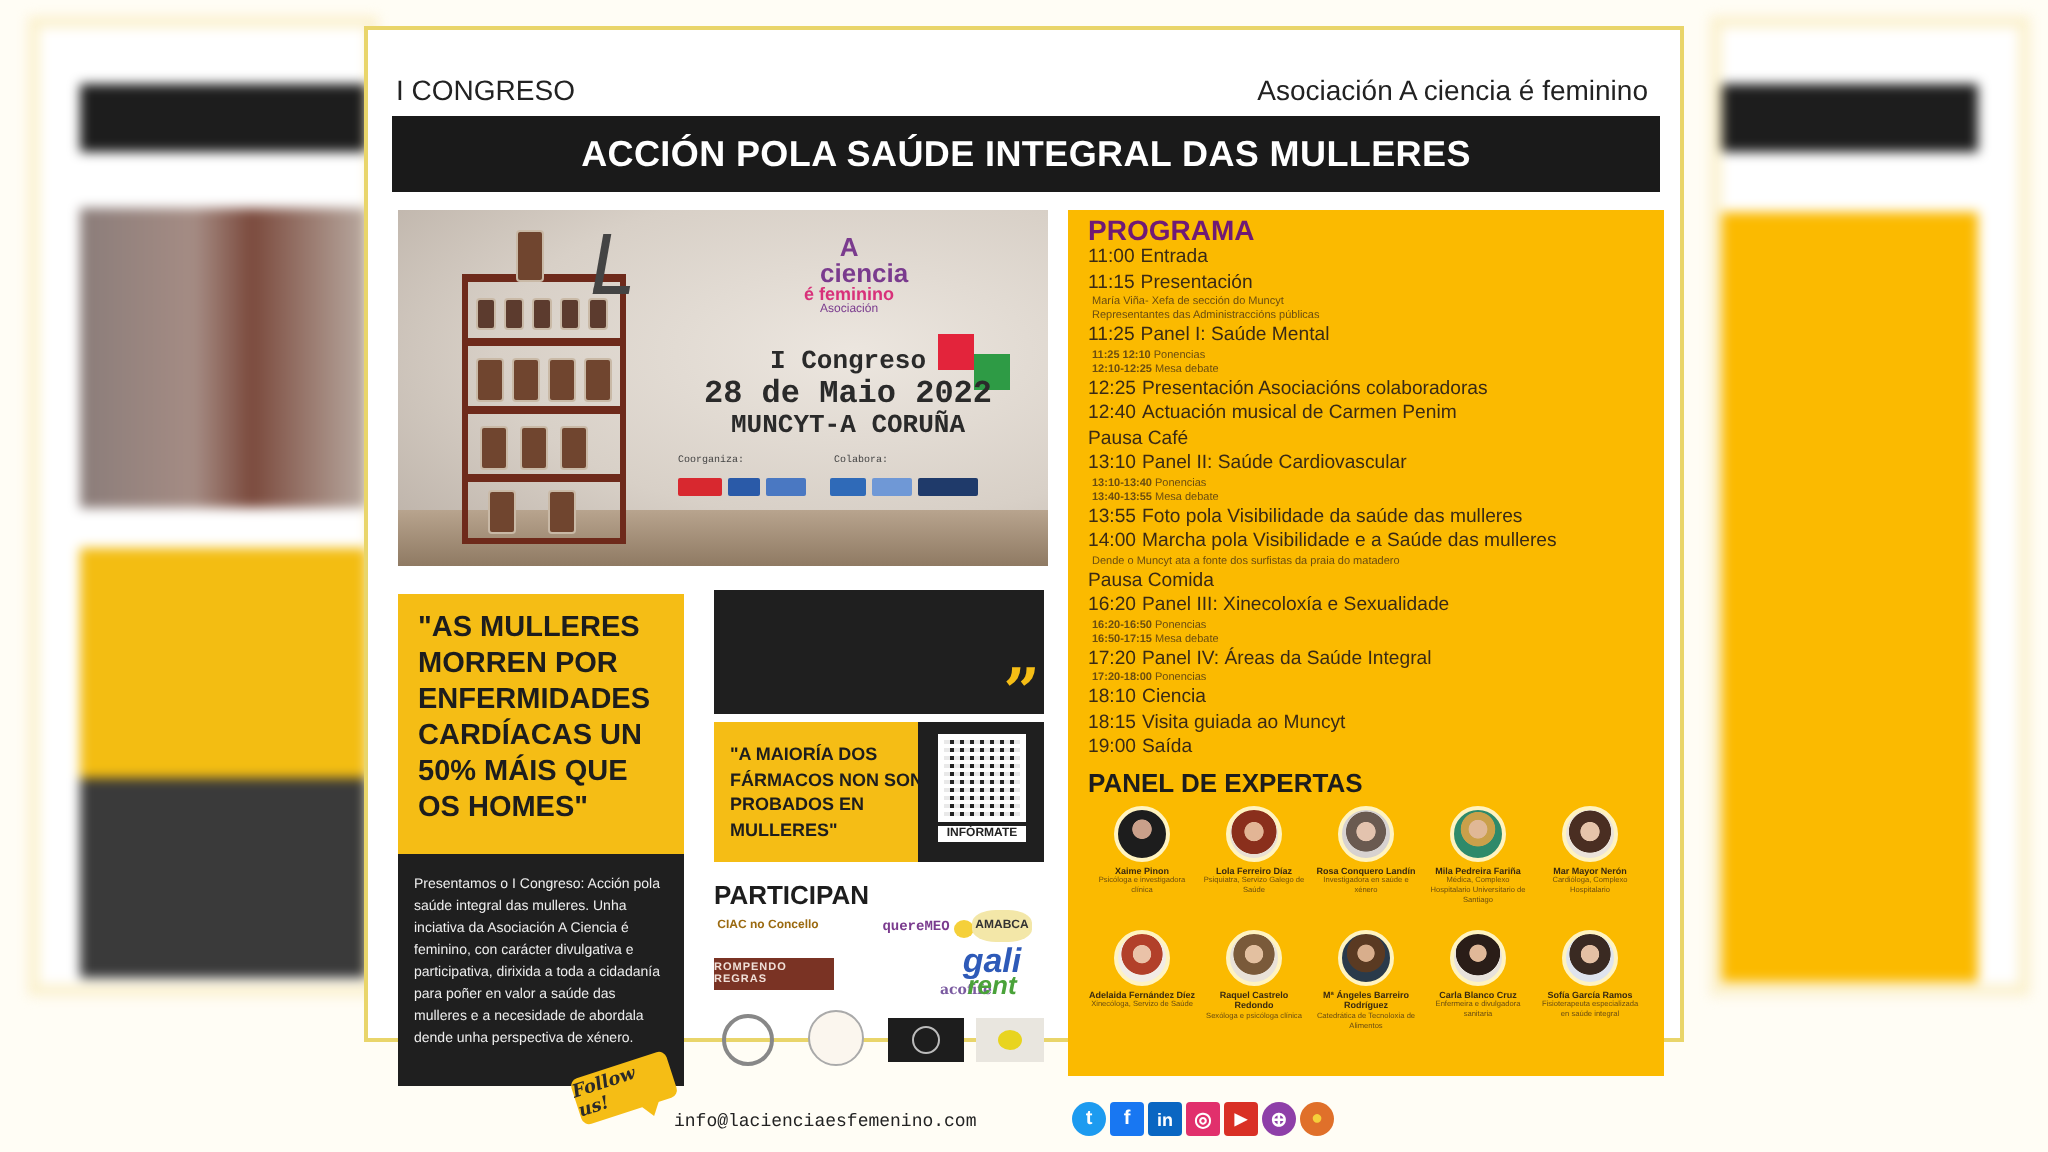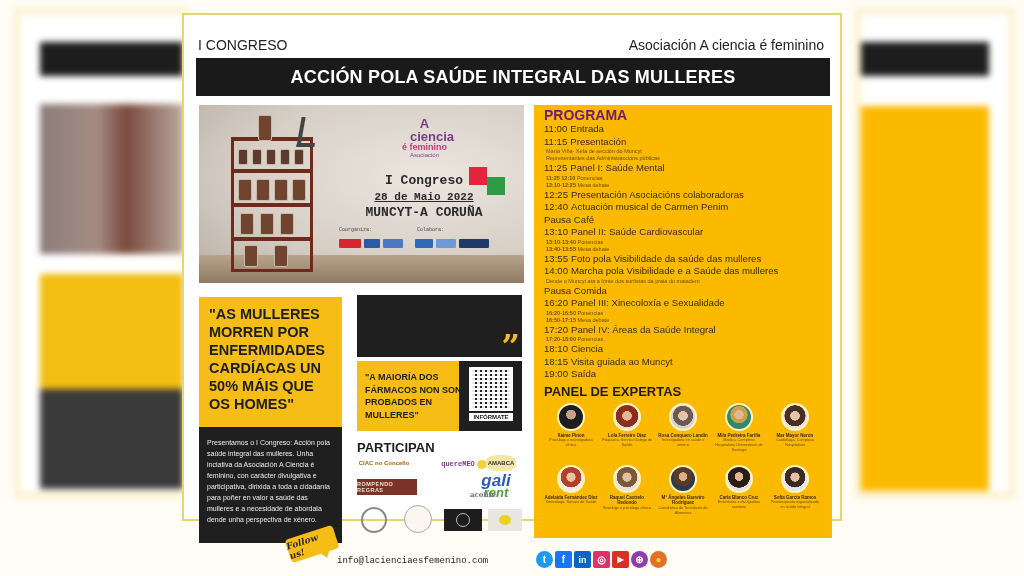--- a/index.html
+++ b/index.html
@@ -33,21 +33,21 @@
   .microscope { position: absolute; left: 100px; top: 12px; width: 18px; height: 30px; border-left: 4px solid #444; border-bottom: 4px solid #444; transform: skewX(-10deg); }
   .hero-logo { position: absolute; left: 196px; top: 12px; text-align: center; line-height: 1; }
   .hero-logo .l1 { font-size: 13px; font-weight: bold; color: #7a3b8e; }
   .hero-logo .l2 { font-size: 13px; font-weight: bold; color: #7a3b8e; margin-left: 15px; }
   .hero-logo .l3 { font-size: 9px; font-weight: bold; color: #d8317a; }
   .hero-logo .l4 { font-size: 6px; color: #7a3b8e; }
   .sdg { position: absolute; width: 18px; height: 18px; }
   .sdg.red { left: 270px; top: 62px; background: #e3243b; }
   .sdg.green { left: 288px; top: 72px; background: #2e9b45; }
   .hero-text { position: absolute; left: 145px; top: 68px; width: 160px; text-align: center; font-family: "Liberation Mono", monospace; font-weight: bold; color: #2a2a2a; line-height: 16px; font-size: 13px; }
-  .hero-text .big { font-size: 11px; text-decoration: underline; }
+  .hero-text .big { font-size: 16px; }
   .cooperate { position: absolute; left: 140px; top: 122px; font-size: 5px; color: #444; font-family: "Liberation Mono", monospace; }
   .collab { position: absolute; left: 218px; top: 122px; font-size: 5px; color: #444; font-family: "Liberation Mono", monospace; }
   .logo-strip { position: absolute; top: 134px; height: 9px; display: flex; gap: 3px; }
   .logo-strip span { display: block; height: 9px; border-radius: 1px; }
 
   .quote-box { position: absolute; left: 15px; top: 282px; width: 143px; height: 132px; background: #f5bd15; padding: 8px 10px; font-weight: bold; font-size: 14.5px; line-height: 18px; color: #1d1d1d; }
   .about-box { position: absolute; left: 15px; top: 412px; width: 143px; height: 116px; background: #1f1f1f; color: #eee; font-size: 7px; line-height: 11px; padding: 10px 8px; }
 
   .fact-box { position: absolute; left: 173px; top: 280px; width: 165px; height: 62px; background: #1f1f1f; color: #fff; font-weight: bold; font-size: 8px; line-height: 11px; padding: 8px 10px; }
   .fact-quote-icon { position: absolute; right: 2px; bottom: -2px; color: #f5bd15; font-size: 32px; font-family: "DejaVu Serif", serif; font-weight: bold; line-height: 26px; }

